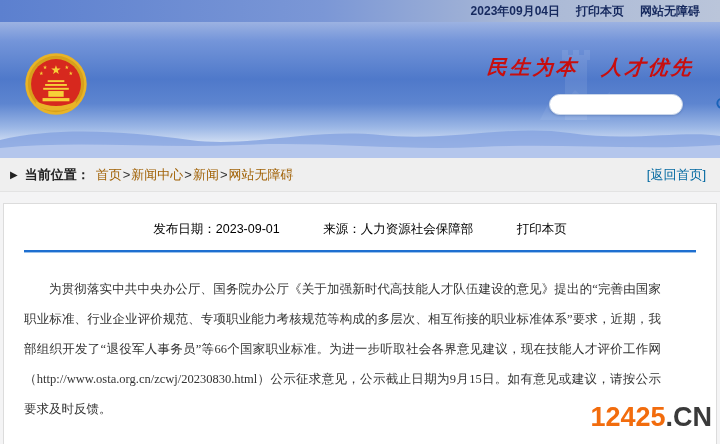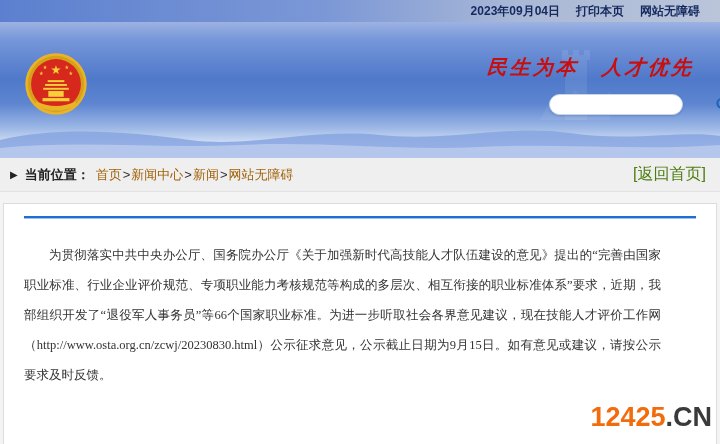--- a/index.html
+++ b/index.html
@@ -107,24 +107,24 @@
     padding: 0 14px 0 10px;
     font-size: 13px;
     color: #222;
   }
   .bc-marker { font-size: 10px; color: #222; margin-right: 7px; }
   .bc-label { font-weight: bold; margin-right: 6px; font-family: Liberation Serif, serif; }
   .bc-item { color: #a16207; text-decoration: none; cursor: pointer; }
   .bc-sep { color: #333; margin: 0 1px; }
   .bc-return {
     margin-left: auto;
-    color: #4d7c0f;
+    color: #0369a1;
     text-decoration: none;
     cursor: pointer;
-    font-size: 16px;
+    font-size: 13px;
   }
 
   
   .article-wrap { padding: 11px 3px 0 3px; }
   .article {
     background: #ffffff;
     border: 1px solid #dcdcdc;
     min-height: 252px;
     padding-bottom: 20px;
   }
@@ -234,20 +234,25 @@
   <a class="bc-item">新闻中心</a>
   <span class="bc-sep">&gt;</span>
   <a class="bc-item">新闻</a>
   <span class="bc-sep">&gt;</span>
   <a class="bc-item">网站无障碍</a>
   <a class="bc-return">[返回首页]</a>
 </div>
 
 <div class="article-wrap">
   <div class="article">
+    <div class="article-meta">
+      <span>发布日期：2023-09-01</span>
+      <span>来源：人力资源社会保障部</span>
+      <span class="meta-print">打印本页</span>
+    </div>
     <div class="divider"></div>
     <p class="article-body">为贯彻落实中共中央办公厅、国务院办公厅《关于加强新时代高技能人才队伍建设的意见》提出的“完善由国家职业标准、行业企业评价规范、专项职业能力考核规范等构成的多层次、相互衔接的职业标准体系”要求，近期，我部组织开发了“退役军人事务员”等66个国家职业标准。为进一步听取社会各界意见建议，现在技能人才评价工作网（http://www.osta.org.cn/zcwj/20230830.html）公示征求意见，公示截止日期为9月15日。如有意见或建议，请按公示要求及时反馈。</p>
   </div>
 </div>
 
 <div class="watermark">
   <span class="wm-num">12425</span><span class="wm-suffix">.CN</span>
 </div>
 
 </body></html>

